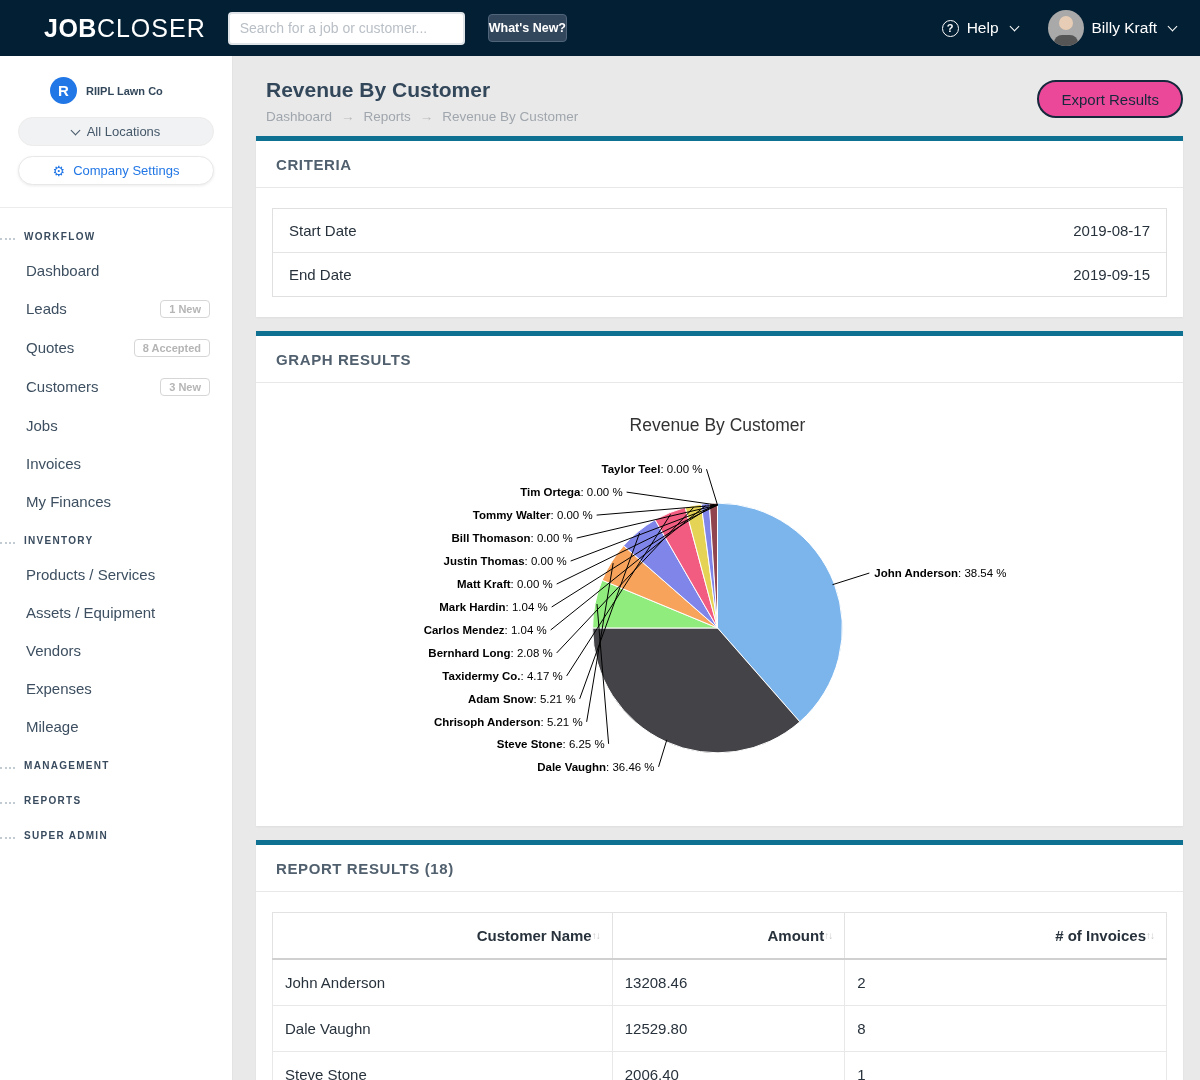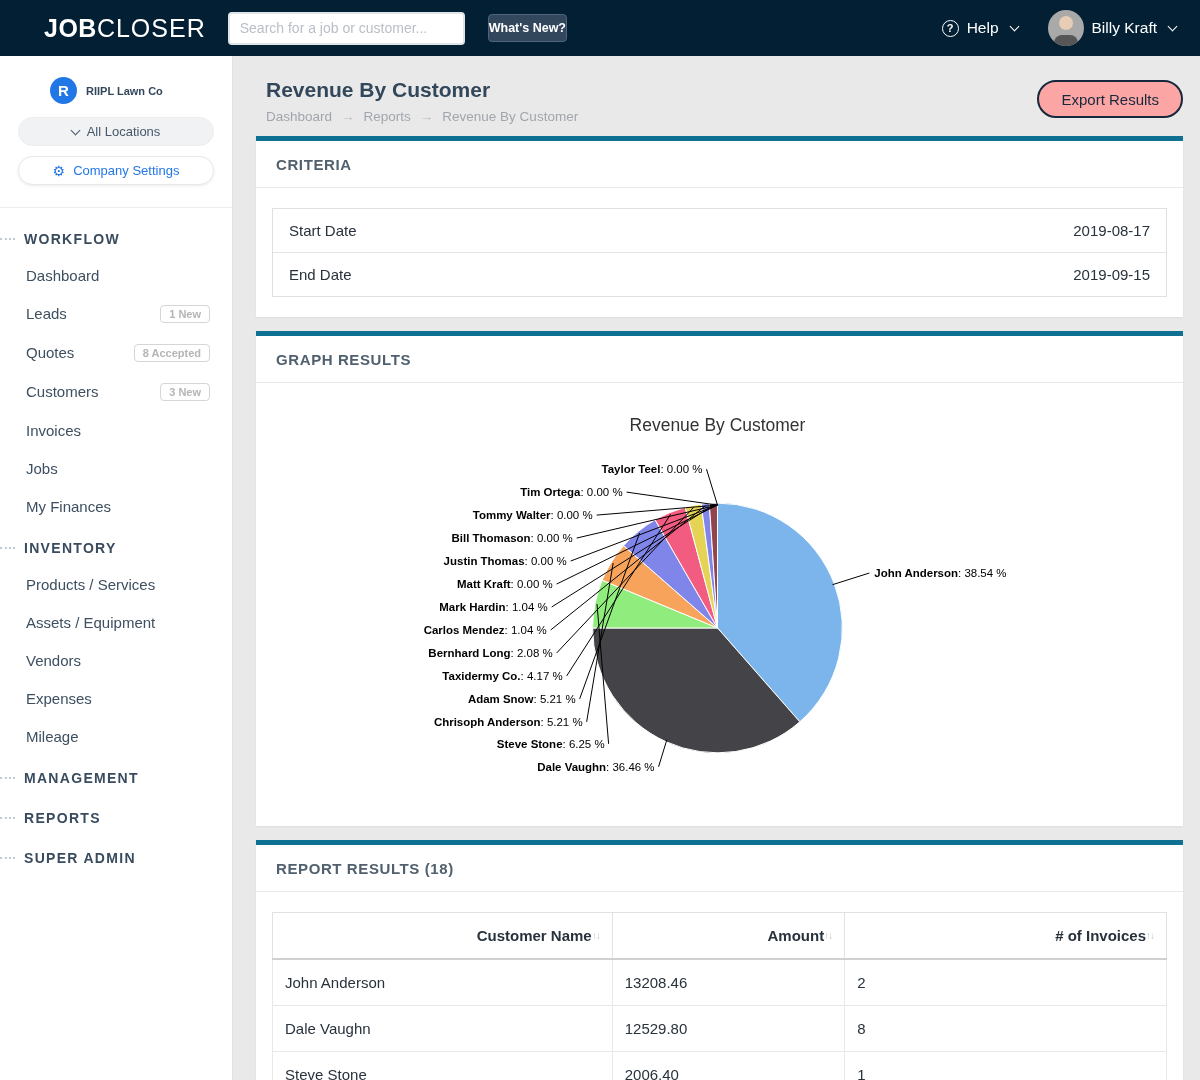--- a/index.html
+++ b/index.html
@@ -40,37 +40,37 @@
     font-weight:bold; font-size:15px; display:inline-flex; align-items:center; justify-content:center; }
   .company-name { font-size:11px; font-weight:600; color:#33475b; }
   .pill { display:flex; align-items:center; justify-content:center; gap:8px; width:196px; margin:13px auto 0;
     height:29px; border-radius:15px; font-size:13px; cursor:pointer; font-family:inherit; }
   .pill.locations { background:#f1f2f3; border:1px solid #ececec; color:#45586a; }
   .pill.locations .chev { margin-top:-3px; margin-left:0; border-width:1.5px; }
   .pill.settings { background:#fff; border:1px solid #e8e8e8; box-shadow:0 1px 3px rgba(0,0,0,.08);
     color:#2277e6; margin-top:10px; }
   .gear { font-size:14px; line-height:1; }
   .sidenav { margin-top:22px; border-top:1px solid #ececec; padding-top:8px; }
-  .nav-section { position:relative; padding:15px 20px 9px 24px; font-size:14px; font-weight:bold;
+  .nav-section { position:relative; padding:15px 20px 9px 24px; font-size:10px; font-weight:bold;
     letter-spacing:1.3px; color:#394b5e; cursor:pointer; }
   .nav-section::before { content:""; position:absolute; left:0; top:22px; width:15px;
     border-top:2px dotted #c2cad2; }
   .nav-item { display:flex; align-items:center; justify-content:space-between;
     padding:10.5px 22px 10.5px 26px; font-size:15px; color:#3d4f60; cursor:pointer; }
   .badge { font-size:11px; color:#b5b5b5; border:1px solid #d6d6d6; border-radius:4px;
     padding:2px 8px; font-weight:600; white-space:nowrap; }
 
   
   .page-head { display:flex; justify-content:space-between; align-items:flex-start; padding:6px 0 12px 13px; }
   .page-head h1 { font-size:21px; color:#33475b; font-weight:bold; margin-bottom:7px; }
   .breadcrumb { font-size:13.5px; color:#a0a6ad; display:flex; gap:9px; align-items:center; }
   .crumb { cursor:pointer; }
   .crumb-arrow { color:#b9b9b9; }
   .export-btn { height:38px; padding:0 22px; border-radius:19px; border:2px solid #16283c;
-    background:#fca5a5; color:#16283c; font-size:15px; cursor:pointer; font-family:inherit; margin-top:2px; }
+    background:#ec4899; color:#16283c; font-size:15px; cursor:pointer; font-family:inherit; margin-top:2px; }
 
   
   .card { background:#fff; border-top:5px solid #0f7191; margin:0 0 14px 3px;
     box-shadow:0 1px 2px rgba(0,0,0,.05); }
   .card-header { padding:15px 20px 14px; font-size:15px; font-weight:bold; color:#51606e;
     letter-spacing:.6px; border-bottom:1px solid #e8e8e8; }
   .card-body { padding:20px 16px; }
 
   .criteria-table { border:1px solid #e0e0e0; }
   .criteria-row { display:flex; justify-content:space-between; padding:13px 16px; font-size:15px; color:#28323c; }
@@ -140,24 +140,24 @@
           </div>
           <div class="nav-item">
             <span>Quotes</span>
             <span class="badge">8 Accepted</span>
           </div>
           <div class="nav-item">
             <span>Customers</span>
             <span class="badge">3 New</span>
           </div>
           <div class="nav-item">
+            <span>Jobs</span>
+          </div>
+          <div class="nav-item">
             <span>Invoices</span>
-          </div>
-          <div class="nav-item">
-            <span>Jobs</span>
           </div>
           <div class="nav-item">
             <span>My Finances</span>
           </div>
           <div class="nav-section">INVENTORY</div>
           <div class="nav-item">
             <span>Products / Services</span>
           </div>
           <div class="nav-item">
             <span>Assets / Equipment</span>

